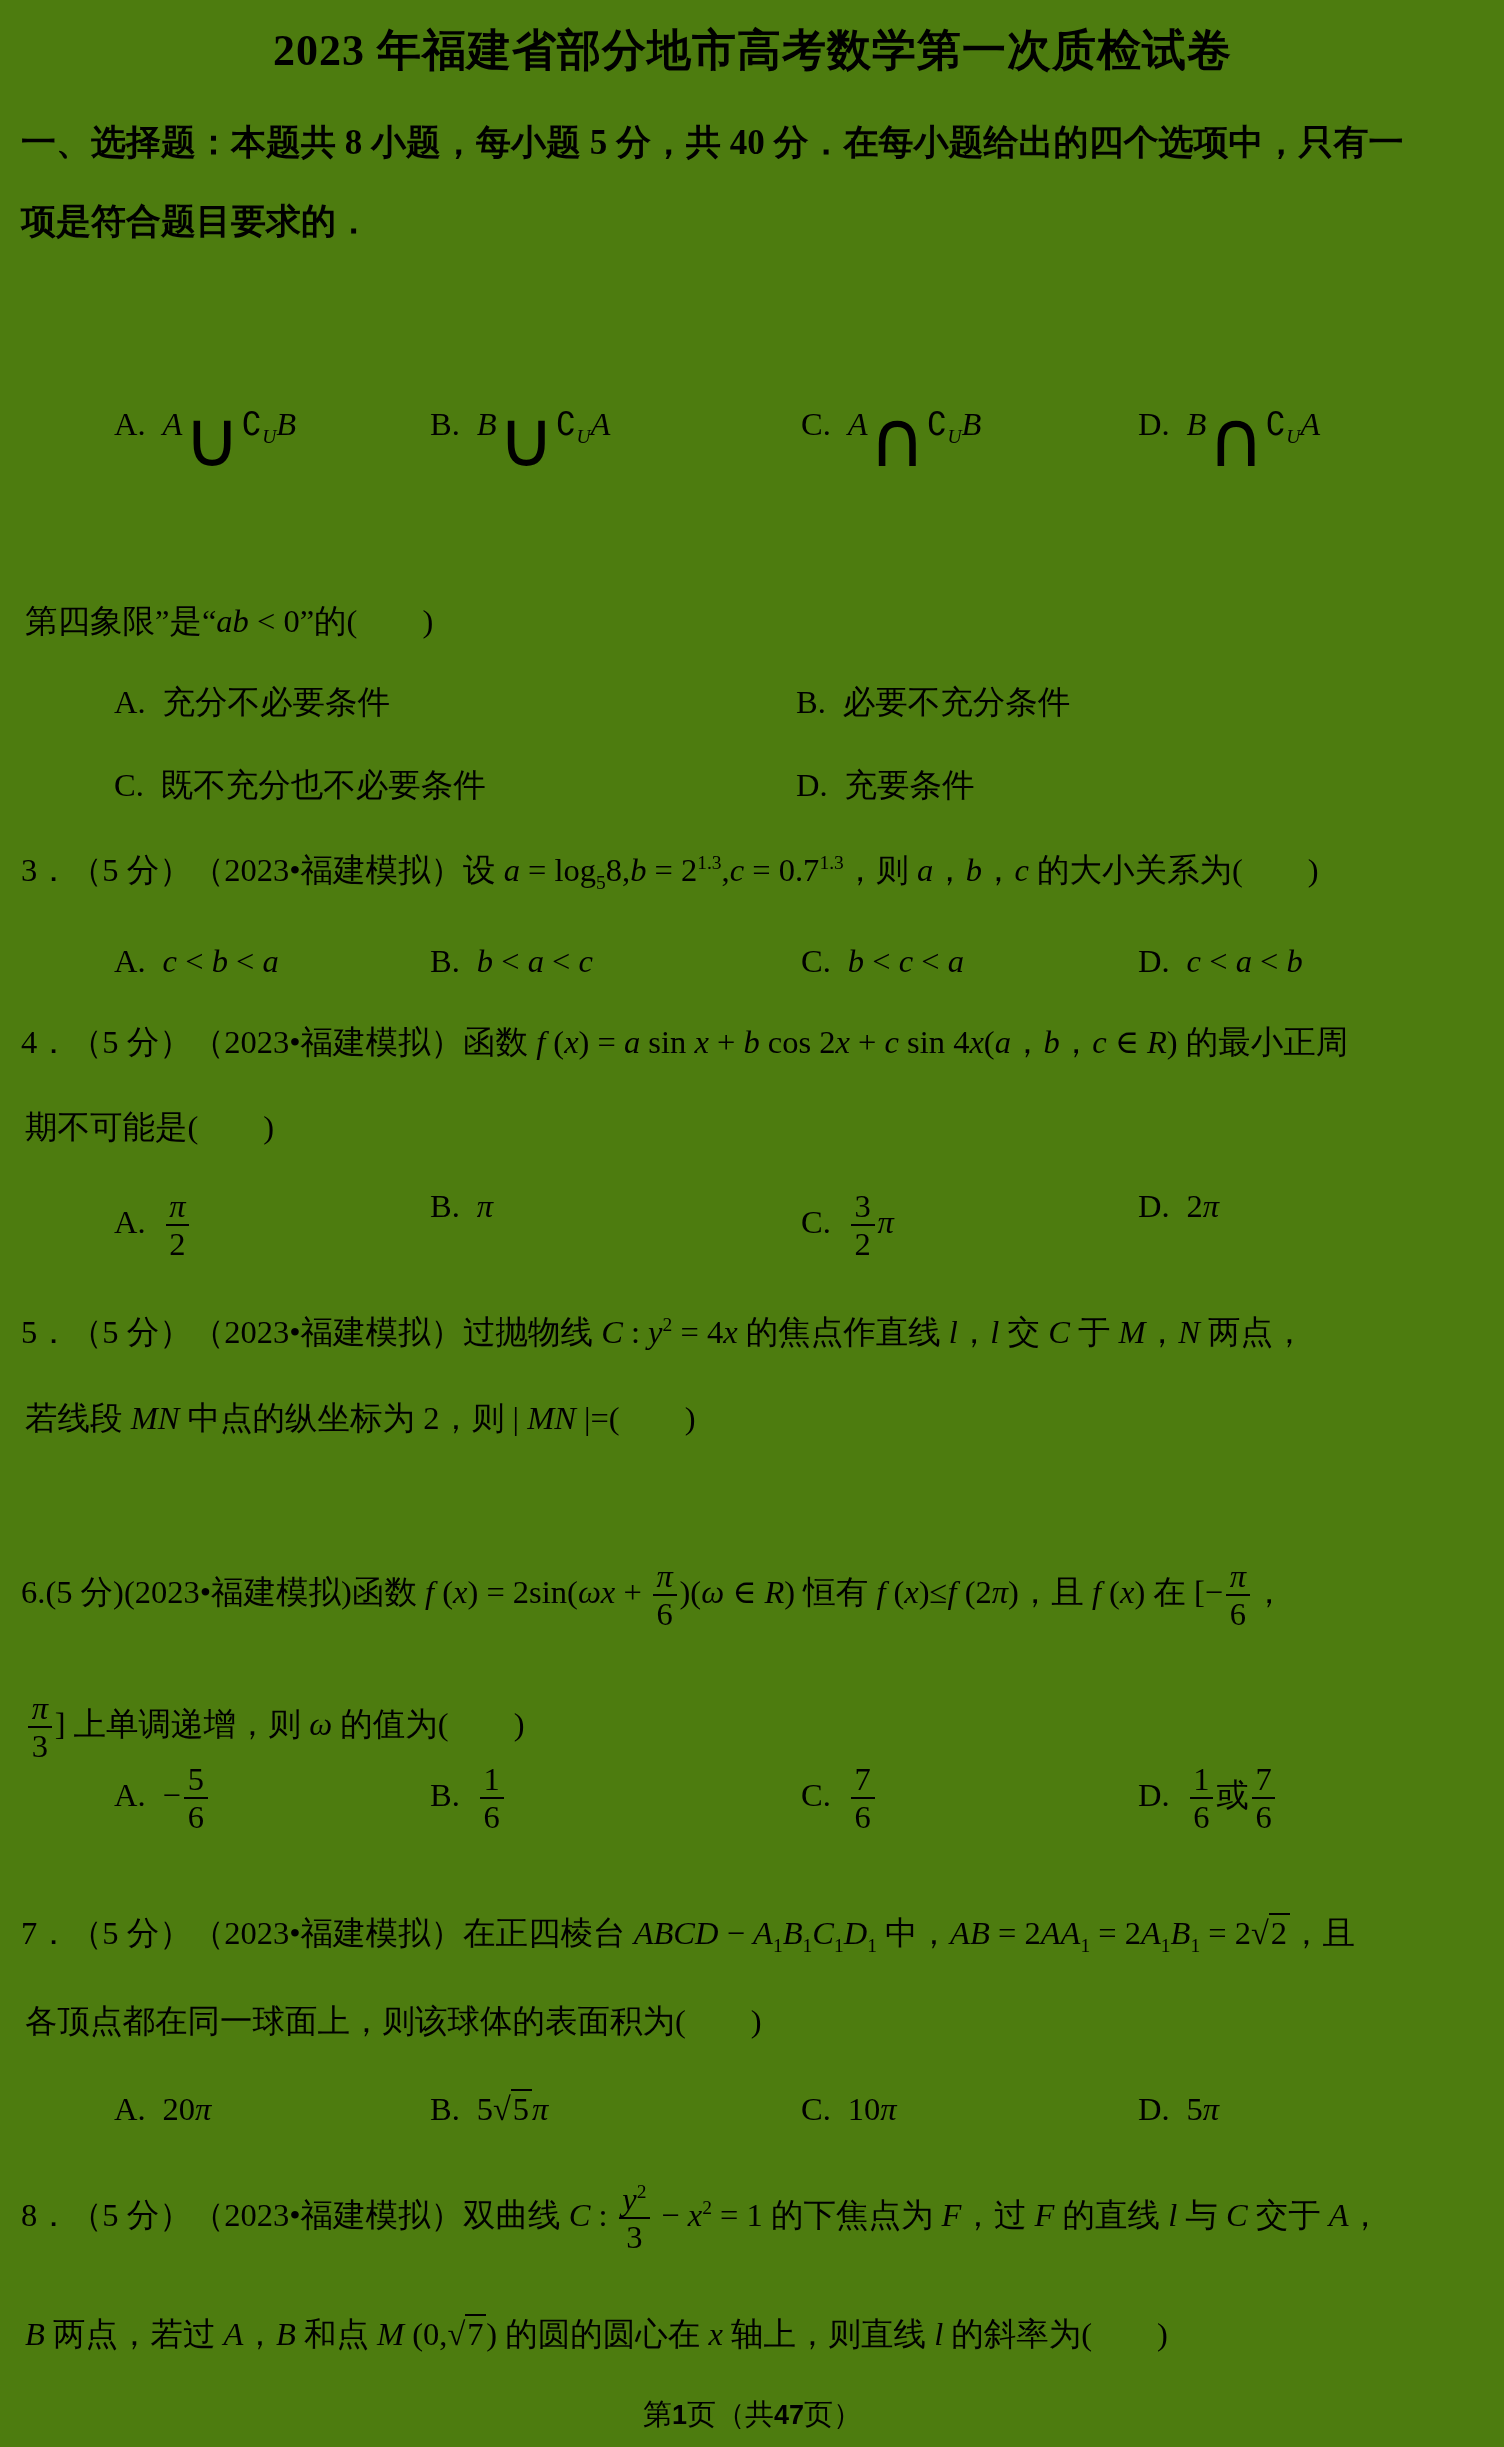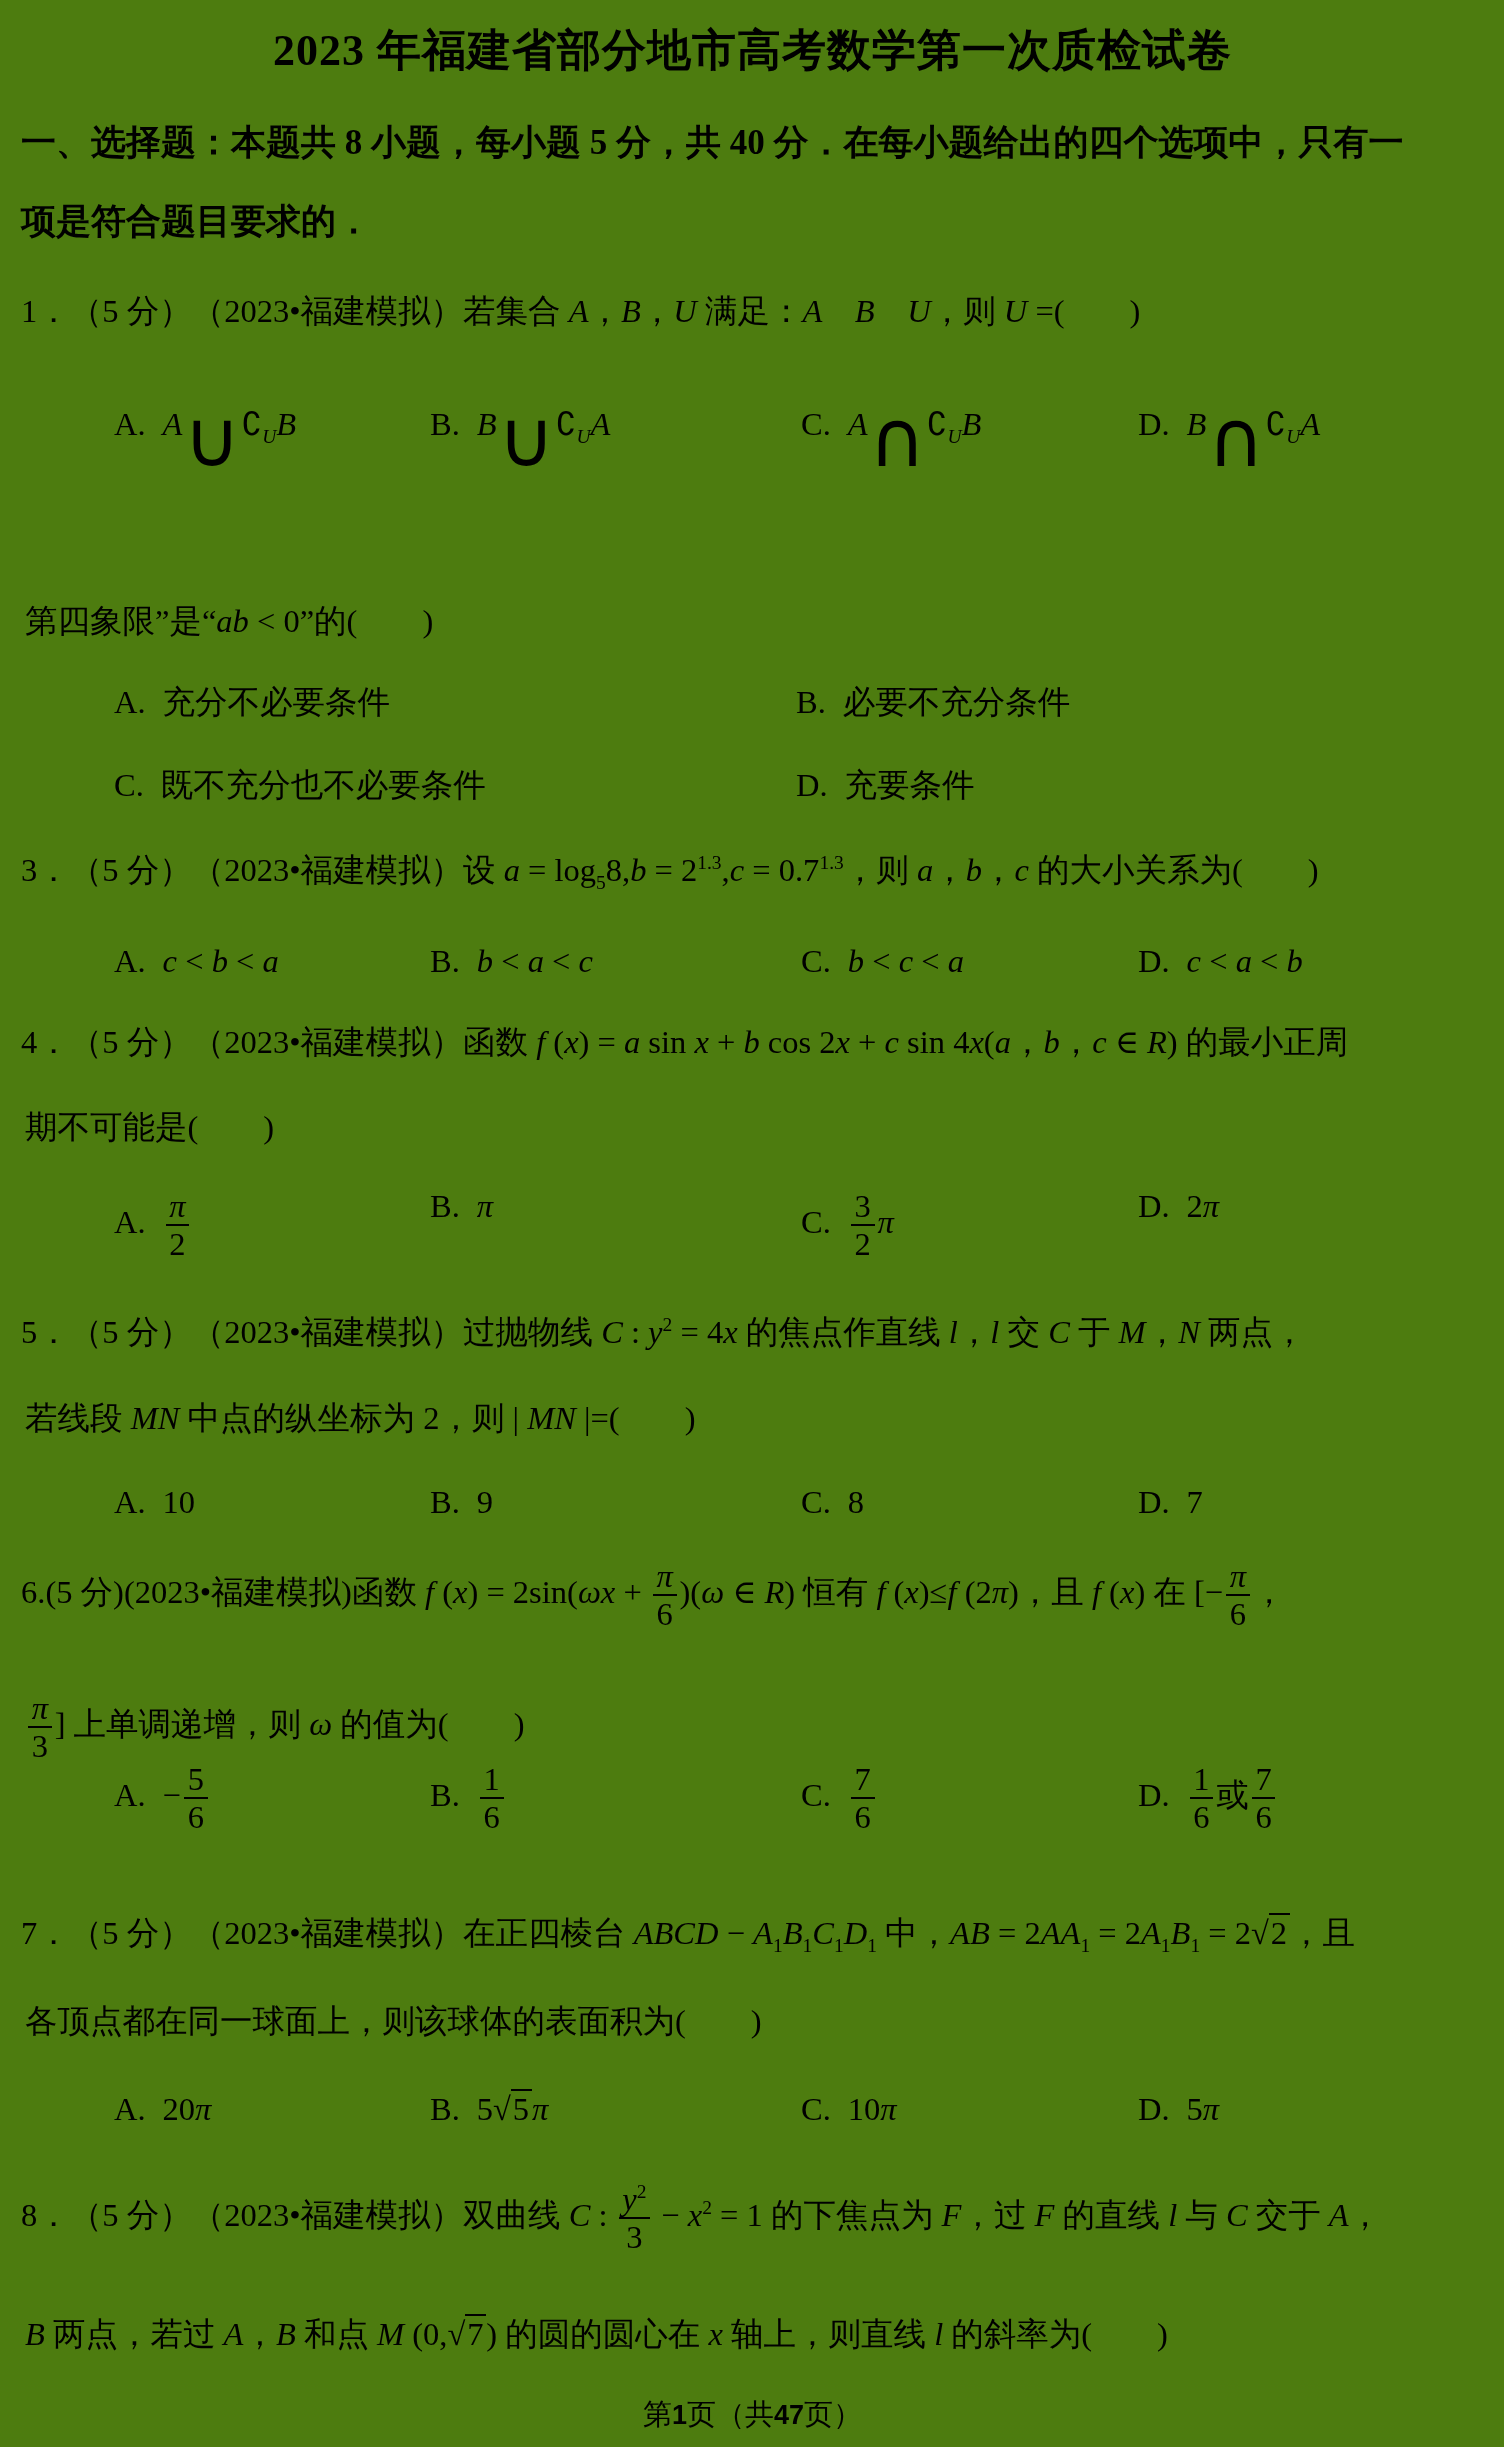--- a/index.html
+++ b/index.html
@@ -64,21 +64,20 @@
 </head>
 <body>
 
 <div class="page">
 
   <div class="abs title">2023 年福建省部分地市高考数学第一次质检试卷</div>
 
   <div class="abs sec" style="top:119px">一、选择题：本题共 8 小题，每小题 5 分，共 40 分．在每小题给出的四个选项中，只有一</div>
   <div class="abs sec" style="top:198px">项是符合题目要求的．</div>
 
-  <div class="abs stem" style="top:290px">1．（5 分）（2023•福建模拟）若集合 <i>A</i>，<i>B</i>，<i>U</i> 满足：<i>A</i>　<i>B</i>　<i>U</i>，则 <i>U</i> =(　　)</div>
   <div class="abs optrow" style="top:405px">
     <span class="opt c1"><span class="lab">A.</span><span><i>A</i><span class="bigop">∪</span><span class="comp">∁</span><sub><i>U</i></sub><i>B</i></span></span>
     <span class="opt c2"><span class="lab">B.</span><span><i>B</i><span class="bigop">∪</span><span class="comp">∁</span><sub><i>U</i></sub><i>A</i></span></span>
     <span class="opt c3"><span class="lab">C.</span><span><i>A</i><span class="bigop">∩</span><span class="comp">∁</span><sub><i>U</i></sub><i>B</i></span></span>
     <span class="opt c4"><span class="lab">D.</span><span><i>B</i><span class="bigop">∩</span><span class="comp">∁</span><sub><i>U</i></sub><i>A</i></span></span>
   </div>
 
   <div class="abs cont" style="top:600px">第四象限”是“<i>ab</i> &lt; 0”的(　　)</div>
   <div class="abs optrow" style="top:681px">
     <span class="opt c1"><span class="lab">A.</span><span>充分不必要条件</span></span>
@@ -101,26 +100,20 @@
   <div class="abs cont" style="top:1106px">期不可能是(　　)</div>
   <div class="abs optrow" style="top:1188px">
     <span class="opt c1"><span class="lab">A.</span><span><span class="frac"><span class="num"><i>π</i></span><span class="den">2</span></span></span></span>
     <span class="opt c2"><span class="lab">B.</span><span><i>π</i></span></span>
     <span class="opt c3"><span class="lab">C.</span><span><span class="frac"><span class="num">3</span><span class="den">2</span></span><i>π</i></span></span>
     <span class="opt c4"><span class="lab">D.</span><span>2<i>π</i></span></span>
   </div>
 
   <div class="abs stem" style="top:1311px">5．（5 分）（2023•福建模拟）过抛物线 <i>C</i> : <i>y</i><sup>2</sup> = 4<i>x</i> 的焦点作直线 <i>l</i>，<i>l</i> 交 <i>C</i> 于 <i>M</i>，<i>N</i> 两点，</div>
   <div class="abs cont" style="top:1397px">若线段 <i>MN</i> 中点的纵坐标为 2，则 | <i>MN</i> |=(　　)</div>
-  <div class="abs optrow" style="top:1484px">
-    <span class="opt c1"><span class="lab">A.</span><span>10</span></span>
-    <span class="opt c2"><span class="lab">B.</span><span>9</span></span>
-    <span class="opt c3"><span class="lab">C.</span><span>8</span></span>
-    <span class="opt c4"><span class="lab">D.</span><span>7</span></span>
-  </div>
 
   <div class="abs stem" style="top:1558px">6.(5 分)(2023•福建模拟)函数 <i>f</i> (<i>x</i>) = 2sin(<i>ωx</i> + <span class="frac"><span class="num"><i>π</i></span><span class="den">6</span></span>)(<i>ω</i> ∈ <i>R</i>) 恒有 <i>f</i> (<i>x</i>)≤<i>f</i> (2<i>π</i>)，且 <i>f</i> (<i>x</i>) 在 [−<span class="frac"><span class="num"><i>π</i></span><span class="den">6</span></span>，</div>
   <div class="abs cont" style="top:1690px"><span class="frac"><span class="num"><i>π</i></span><span class="den">3</span></span>] 上单调递增，则 <i>ω</i> 的值为(　　)</div>
   <div class="abs optrow" style="top:1761px">
     <span class="opt c1"><span class="lab">A.</span><span>−<span class="frac"><span class="num">5</span><span class="den">6</span></span></span></span>
     <span class="opt c2"><span class="lab">B.</span><span><span class="frac"><span class="num">1</span><span class="den">6</span></span></span></span>
     <span class="opt c3"><span class="lab">C.</span><span><span class="frac"><span class="num">7</span><span class="den">6</span></span></span></span>
     <span class="opt c4"><span class="lab">D.</span><span><span class="frac"><span class="num">1</span><span class="den">6</span></span>或<span class="frac"><span class="num">7</span><span class="den">6</span></span></span></span>
   </div>
 

